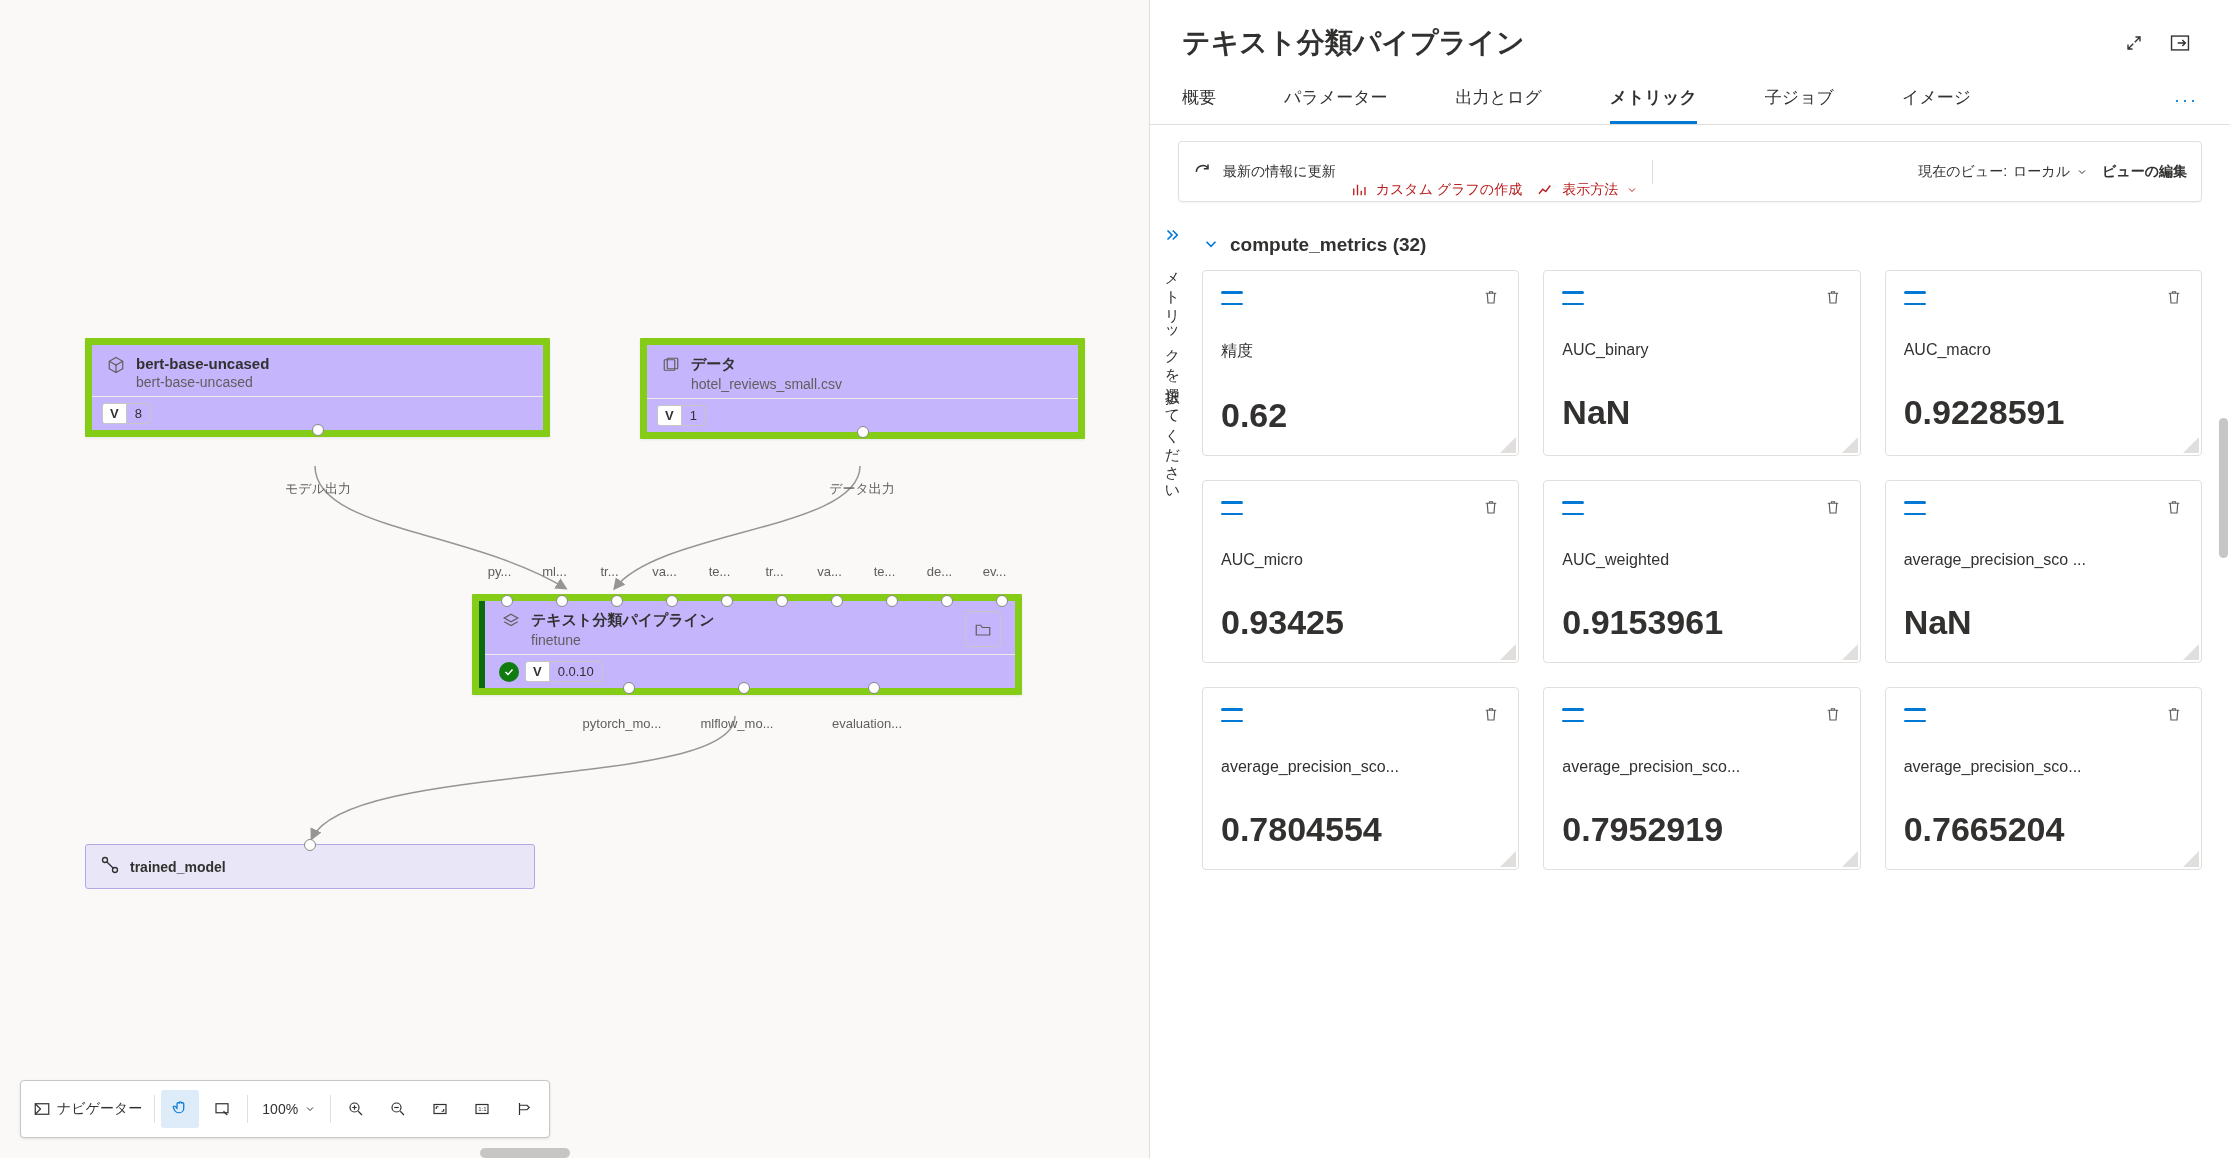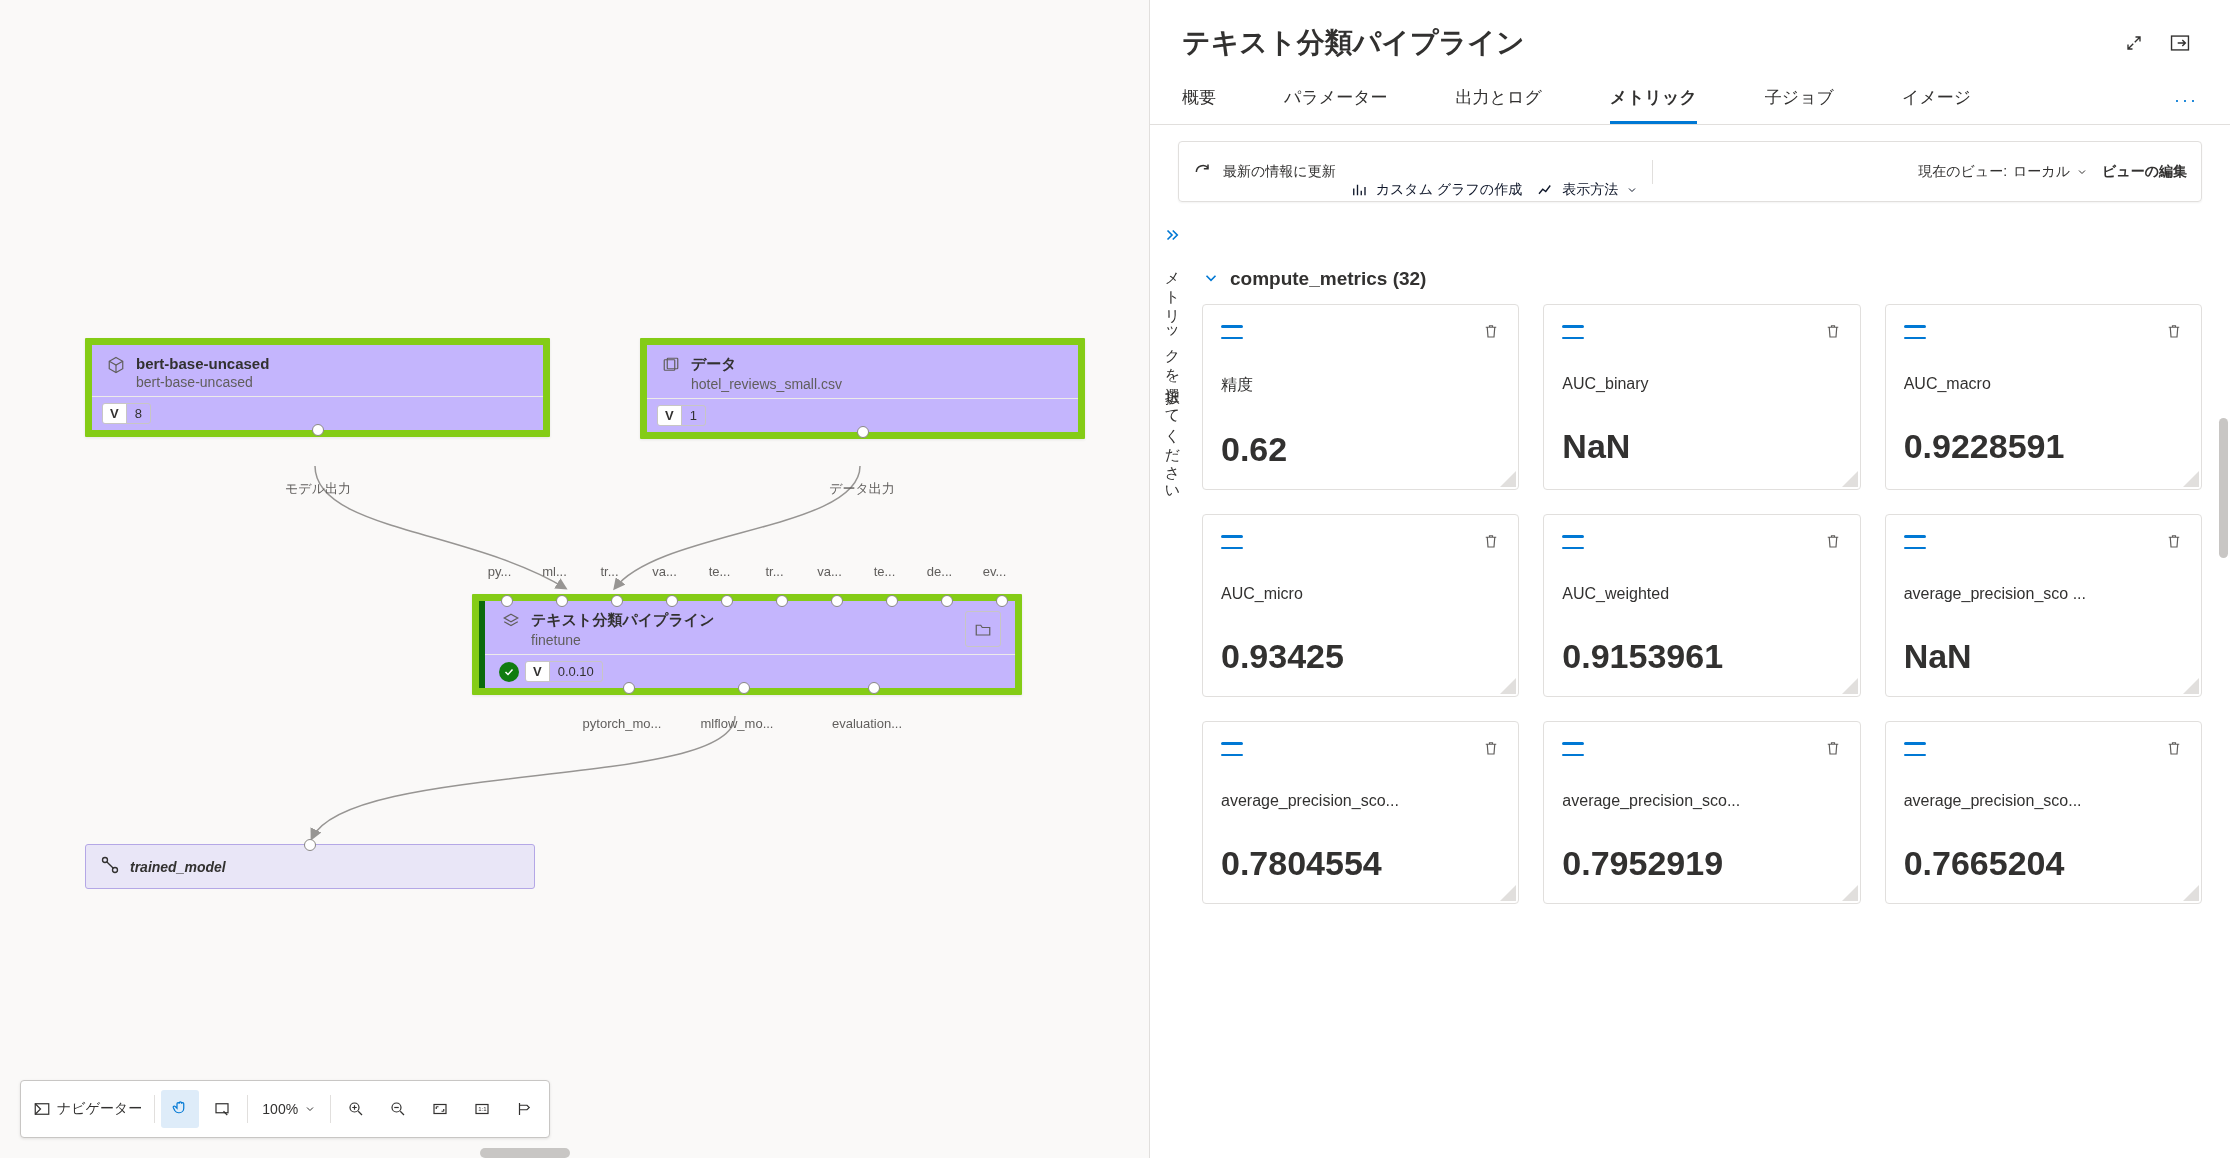--- a/index.html
+++ b/index.html
@@ -34,28 +34,28 @@
 .panel { width: 1080px; background:#fff; display:flex; flex-direction:column; }
 .panel-header { display:flex; align-items:center; padding: 24px 32px 8px; gap:10px; }
 .panel-header h1 { font-size:28px; font-weight:600; flex:1; }
 .icon-btn { width:36px; height:36px; display:flex; align-items:center; justify-content:center; cursor:pointer; color:#323130; border-radius:3px; }
 .tabs { display:flex; align-items:center; padding: 16px 32px 0; gap:68px; border-bottom:1px solid #e1dfdd; }
 .tab { padding:0 0 12px; font-size:17px; color:#323130; cursor:pointer; border-bottom:3px solid transparent; }
 .tab.active { border-bottom-color:#0078d4; font-weight:600; }
 .tabs .more { margin-left:auto; padding-bottom:10px; color:#0078d4; font-size:18px; letter-spacing:2px; cursor:pointer; }
 .toolbar2 { margin: 16px 28px; display:flex; align-items:center; gap:14px; border:1px solid #e1dfdd; border-radius:4px; padding:2px 14px; box-shadow:0 1px 2px rgba(0,0,0,0.05); }
 .toolbar2 .refresh { display:flex; align-items:center; gap:10px; cursor:pointer; }
-.toolbar2 .disabled { color:#0f172a; display:flex; align-items:center; gap:8px;margin-top:37px; }
+.toolbar2 .disabled { color:#b91c1c; display:flex; align-items:center; gap:8px;margin-top:37px; }
 .toolbar2 .vsep { width:1px; height:24px; background:#e1dfdd; }
 .panel-body { flex:1; display:flex; overflow:hidden; position:relative; }
 .side-rail { width:44px; display:flex; flex-direction:column; align-items:center; padding-top:8px; gap:12px; }
 .side-rail .expand { color:#0078d4; font-size:20px; cursor:pointer; }
 .side-rail .vlabel { writing-mode: vertical-rl; font-size:15px; color:#323130; letter-spacing:2px; }
 .metrics-area { flex:1; overflow:auto; padding: 8px 28px 28px 8px; }
-.group-header { display:flex; align-items:center; gap:10px; padding:8px 0 14px;margin-top:34px; }
+.group-header { display:flex; align-items:center; gap:10px; padding:8px 0 14px; }
 .group-header .chev { color:#0078d4; cursor:pointer; }
 .group-header .title { font-size:19px; font-weight:600; }
 .cards { display:grid; grid-template-columns: repeat(3, 1fr); gap:24px; }
 .card { border:1px solid #e1dfdd; border-radius:4px; padding:14px 18px 20px; position:relative; min-height:180px; display:flex; flex-direction:column; }
 .card .card-top { display:flex; align-items:center; justify-content:space-between; height:26px; }
 .card .drag { width:22px; height:14px; display:flex; flex-direction:column; justify-content:space-between; cursor:grab; }
 .card .drag span { height:2.5px; background:#0078d4; border-radius:2px; }
 .card .trash { cursor:pointer; color:#605e5c; }
 .card .metric-name { margin-top:30px; font-size:16px; color:#323130; white-space:nowrap; overflow:hidden; text-overflow:ellipsis; }
 .card .metric-val { margin-top:34px; font-size:34px; font-weight:600; }
@@ -177,21 +177,21 @@
       <div id="pipe-out-labels"></div>
 
       <div class="trained-node" style="left:85px; top:844px; width:450px;">
         <span>
           <svg width="20" height="20" viewBox="0 0 24 24" fill="none" stroke="#323130" stroke-width="1.6">
               <circle cx="6" cy="6" r="3"></circle>
               <circle cx="18" cy="18" r="3"></circle>
               <path d="M8 8 L16 16"></path>
             </svg>
         </span>
-        <span style="font-weight:600;font-style:italic;">trained_model</span>
+        <span style="font-weight:600;">trained_model</span>
         <div class="port" style="left:50%; top:0;"></div>
       </div>
 
       <div class="hscroll"></div>
 
       <div class="toolbar-bottom">
         <div class="btn">
           <svg width="18" height="18" viewBox="0 0 24 24" fill="none" stroke="currentColor" stroke-width="1.6">
               <rect x="3" y="5" width="18" height="14"></rect>
               <path d="M3 5 L10 12 L3 19"></path>

